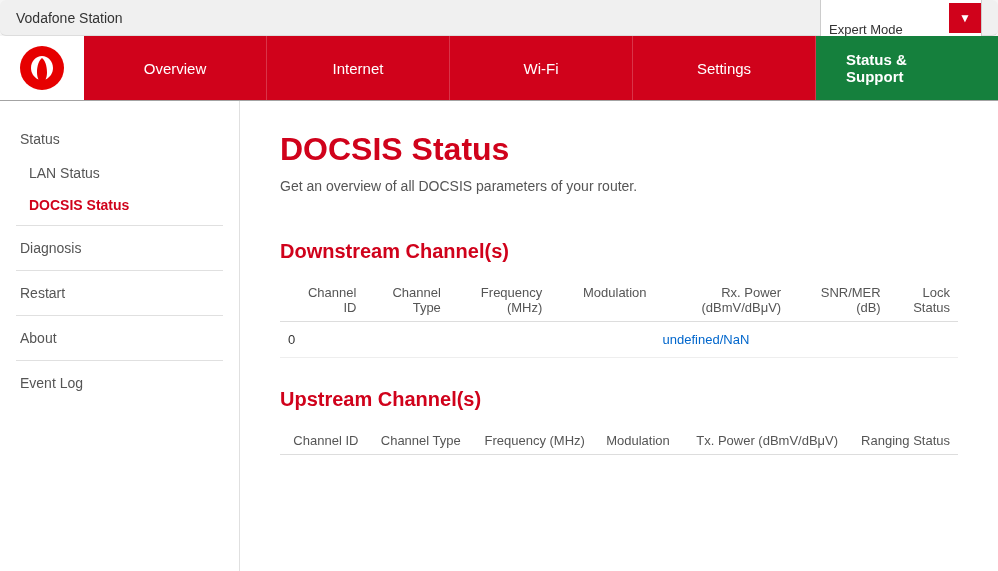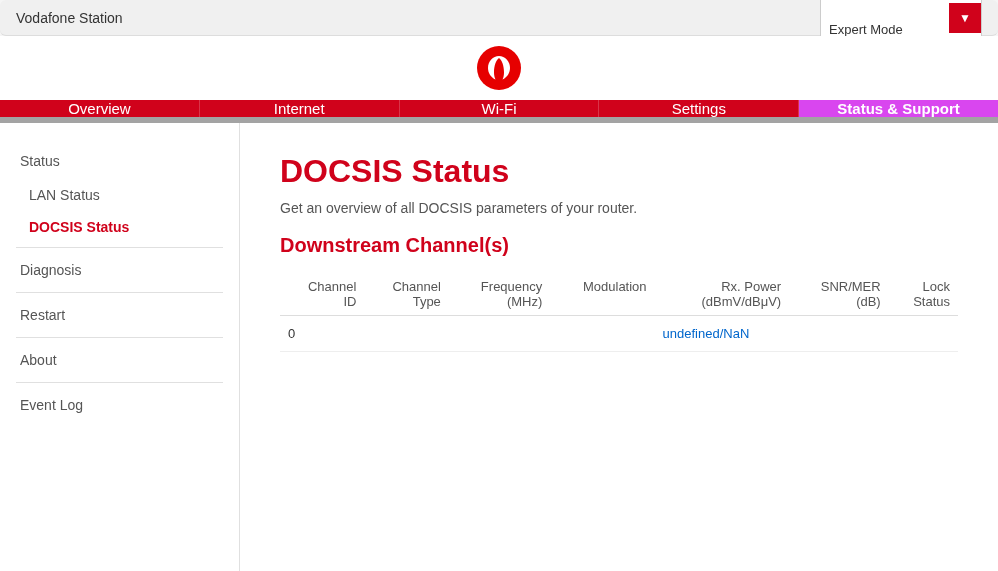--- a/index.html
+++ b/index.html
@@ -51,22 +51,21 @@
       justify-content: center;
       width: 32px;
       height: 30px;
     }
 
     
     .header {
       display: flex;
       align-items: stretch;
       background: white;
-      border-bottom: 6px solid #a3a3a3;
-      flex-direction: column;
+      border-bottom: 1px solid #a3a3a3;
     }
     .logo-area {
       display: flex;
       align-items: center;
       justify-content: center;
       padding: 10px 20px;
       background: white;
       min-width: 80px;
     }
     .vodafone-logo {
@@ -88,21 +87,21 @@
       cursor: pointer;
       text-decoration: none;
       flex: 1;
       border-right: 1px solid rgba(255,255,255,0.2);
       transition: background 0.15s;
     }
     .nav-item:last-child {
       border-right: none;
     }
     .nav-item.active {
-      background: #d946ef;
+      background: #15803d;
       font-weight: bold;
     }
 
     
     .content-area {
       display: flex;
       background: white;
       min-height: 480px;
     }
 
@@ -143,21 +142,21 @@
     }
     .page-title {
       font-size: 32px;
       color: #d0021b;
       font-weight: bold;
       margin-bottom: 10px;
     }
     .page-description {
       font-size: 14px;
       color: #555;
-      margin-bottom: 18px;
+      margin-bottom: 46px;
     }
 
     
     .section-title {
       font-size: 20px;
       color: #d0021b;
       font-weight: bold;
       margin-bottom: 16px;
     }
 
@@ -262,14 +261,31 @@
             <td></td>
             <td></td>
             <td class="link-style">undefined/NaN</td>
             <td></td>
             <td></td>
           </tr>
         </tbody>
       </table>
     </div>
 
+    <div class="upstream-section">
+      <div class="section-title">Upstream Channel(s)</div>
+      <table class="data-table">
+        <thead>
+          <tr>
+            <th>Channel ID</th>
+            <th>Channel Type</th>
+            <th>Frequency (MHz)</th>
+            <th>Modulation</th>
+            <th>Tx. Power (dBmV/dBμV)</th>
+            <th>Ranging Status</th>
+          </tr>
+        </thead>
+        <tbody>
+        </tbody>
+      </table>
+    </div>
   </div>
 </div>
 
 </body></html>

